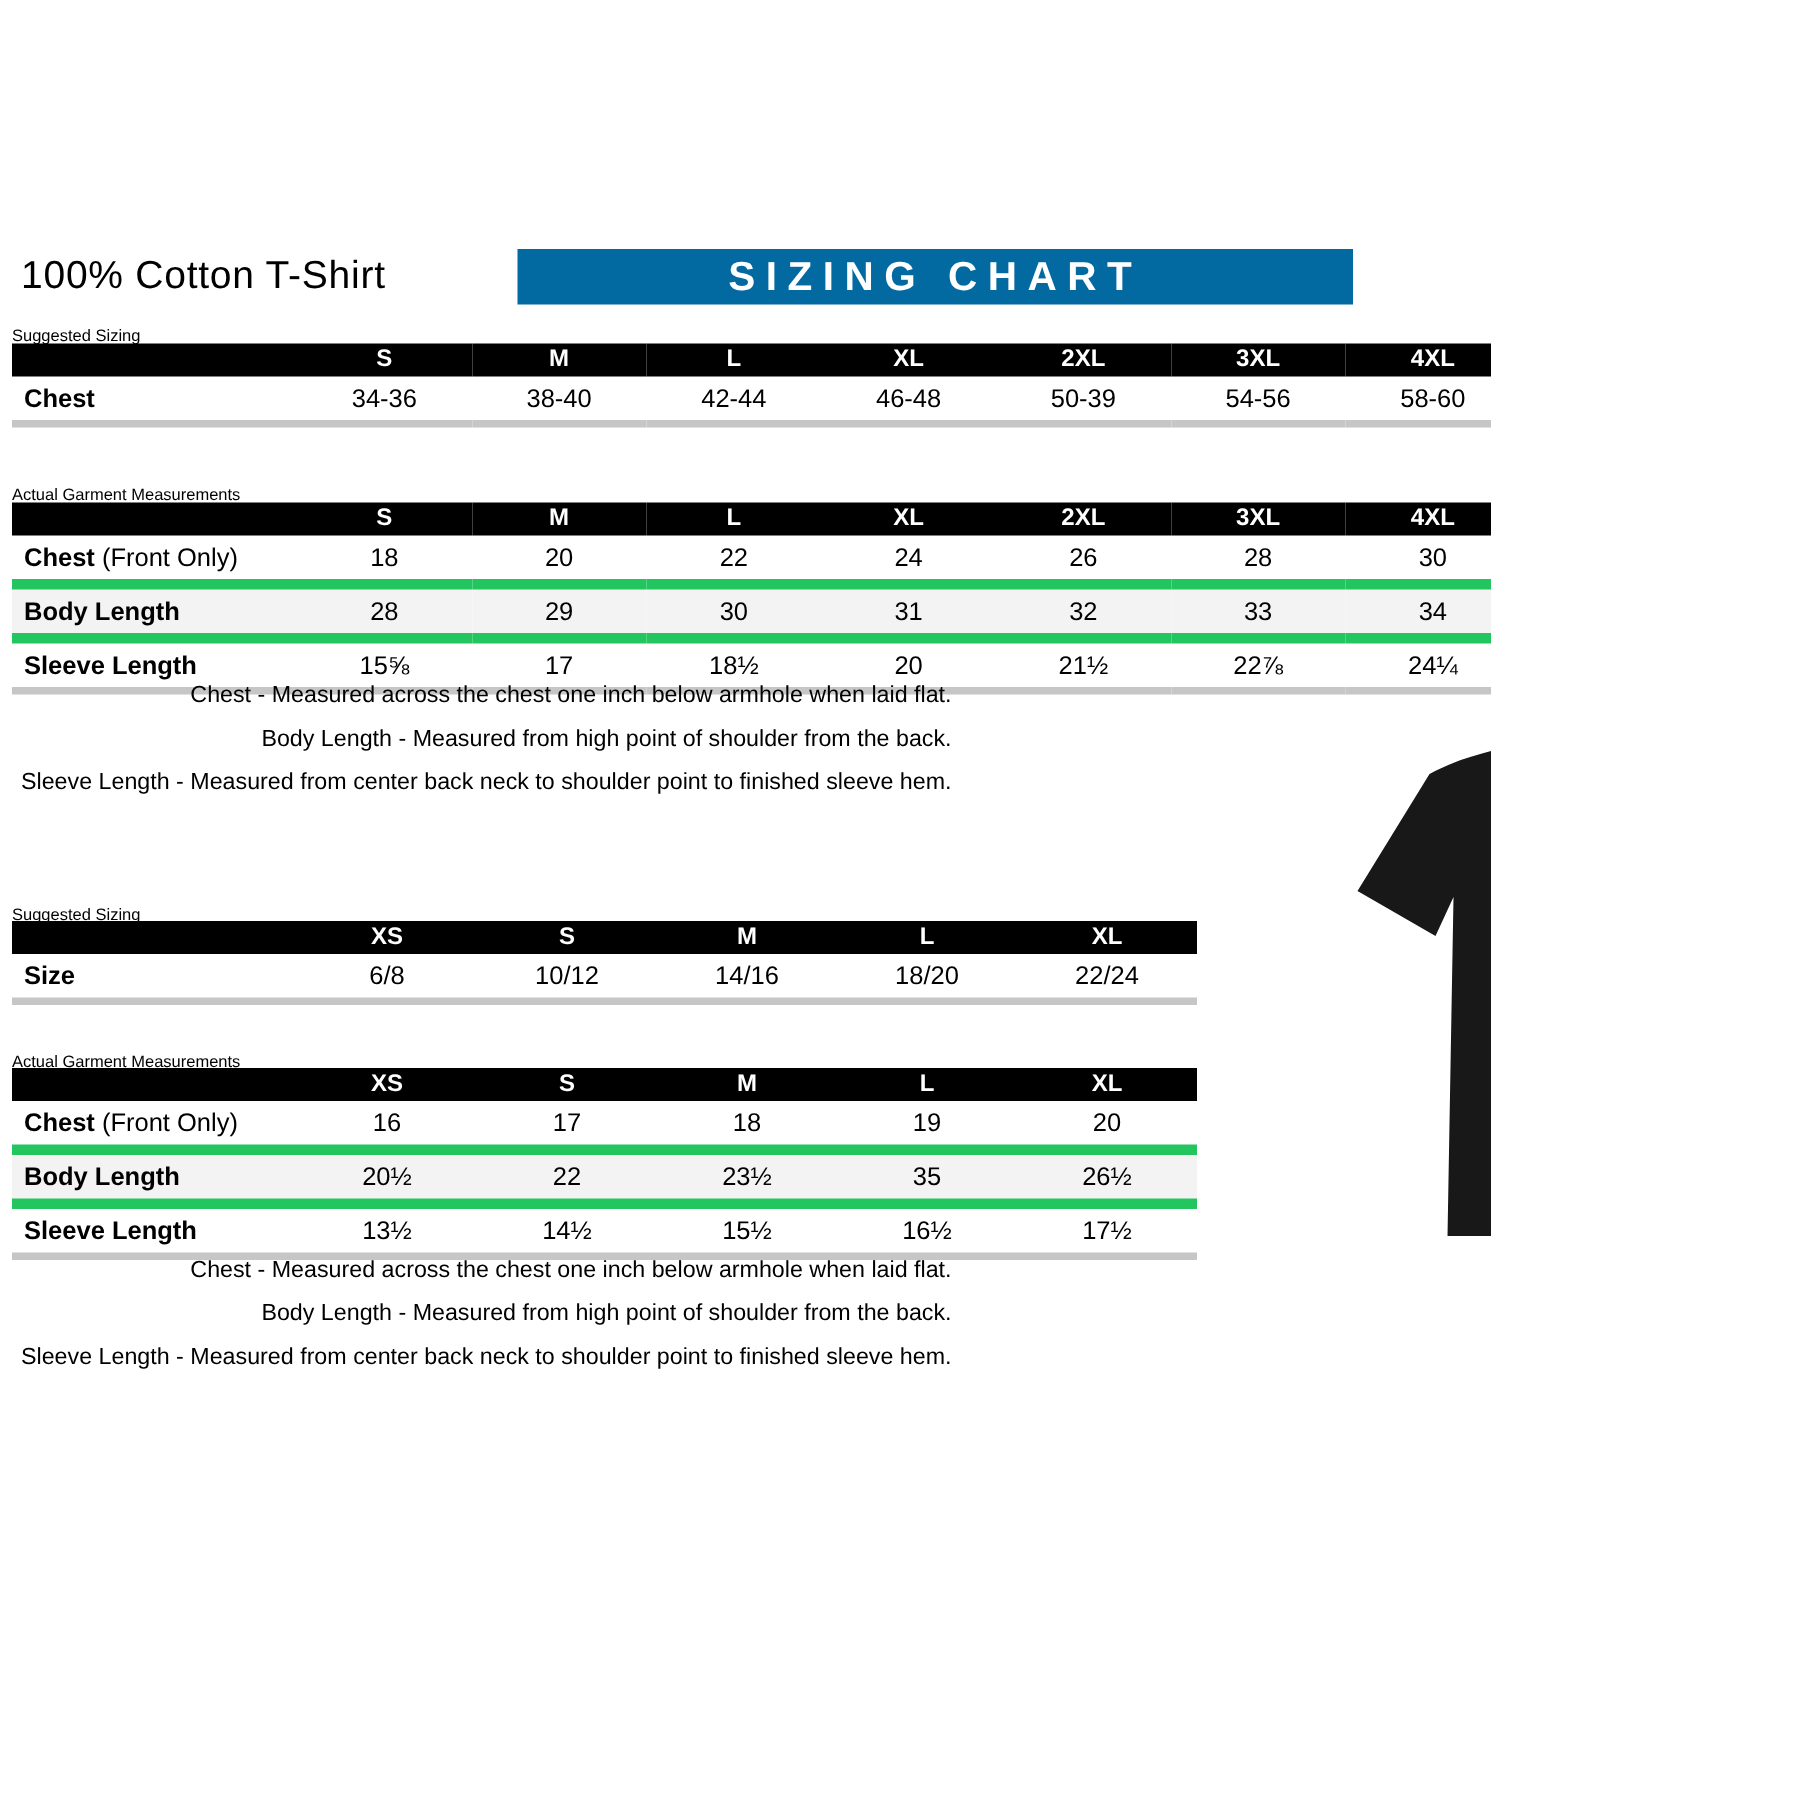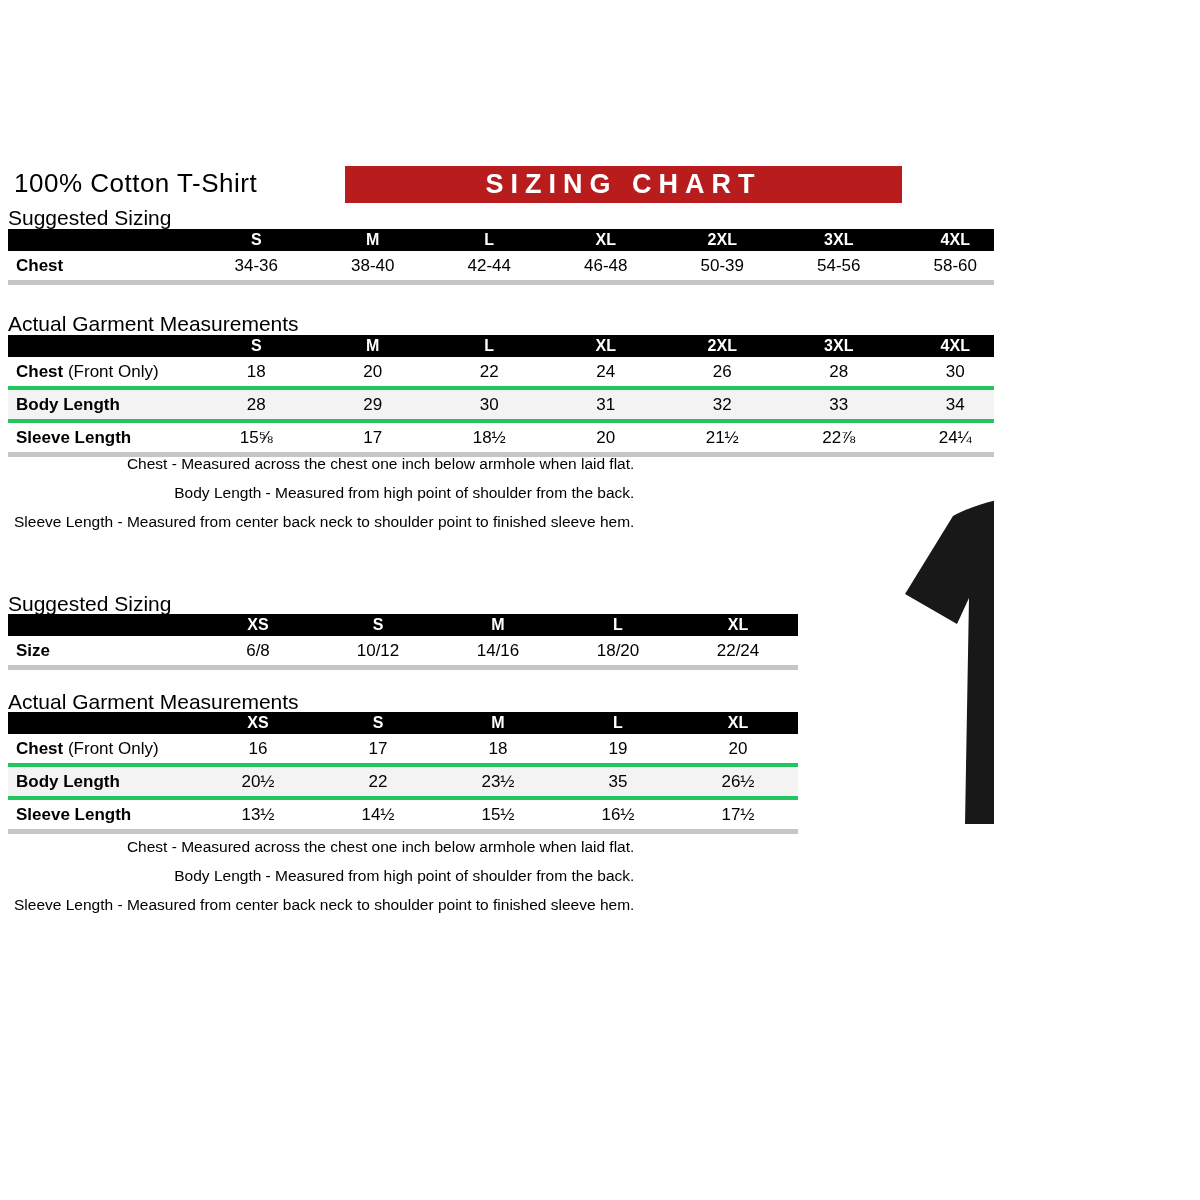--- a/index.html
+++ b/index.html
@@ -2,33 +2,33 @@
 <html><head>
 <meta charset="utf-8">
 <style>
   html,body{margin:0;padding:0;background:#fff;}
   .page{position:relative;width:994px;height:1200px;background:#fff;overflow:hidden;
         font-family:"Liberation Sans","DejaVu Sans",sans-serif;color:#000;}
 
   
   .hdr-row{position:absolute;top:166px;left:0;width:1200px;height:40px;}
   .main-title{position:absolute;left:14px;top:2px;font-size:26px;font-weight:400;letter-spacing:.5px;}
-  .banner{position:absolute;left:345px;top:0;width:557px;height:37px;background:#b91c1c;color:#fff;
+  .banner{position:absolute;left:345px;top:0;width:557px;height:37px;background:#0369a1;color:#fff;
           display:flex;align-items:center;justify-content:center;
           font-size:27px;font-weight:700;letter-spacing:7px;}
 
-  .sec-label{position:absolute;left:8px;font-size:21px;}
+  .sec-label{position:absolute;left:8px;font-size:11px;margin-top:12px;}
 
   
   table.sz{border-collapse:collapse;table-layout:fixed;position:absolute;left:8px;}
   table.sz.adult{width:1122px;}
   table.sz.youth{width:790px;}
   table.sz th{background:#000;color:#fff;font-size:16px;font-weight:700;height:22px;padding:0;text-align:center;}
   table.sz th.label-col{text-align:left;}
-  table.sz td{font-size:17px;height:29px;padding:0;text-align:center;border-bottom:4px solid #22c55e;}
+  table.sz td{font-size:17px;height:29px;padding:0;text-align:center;border-bottom:7px solid #22c55e;}
   table.sz td.label-col{text-align:left;padding-left:8px;}
   table.sz td.label-col b{font-weight:700;}
   table.sz tr:last-child td{border-bottom:5px solid #c6c6c6;}
   table.sz tbody tr:nth-child(even) td{background:#f3f3f3;}
 
   .notes{position:absolute;left:14px;font-size:15.5px;text-align:right;}
   .notes .note{margin-bottom:11px;white-space:nowrap;}
 
   .youth-title{position:absolute;left:6px;top:546px;font-size:27px;font-weight:700;}
 

